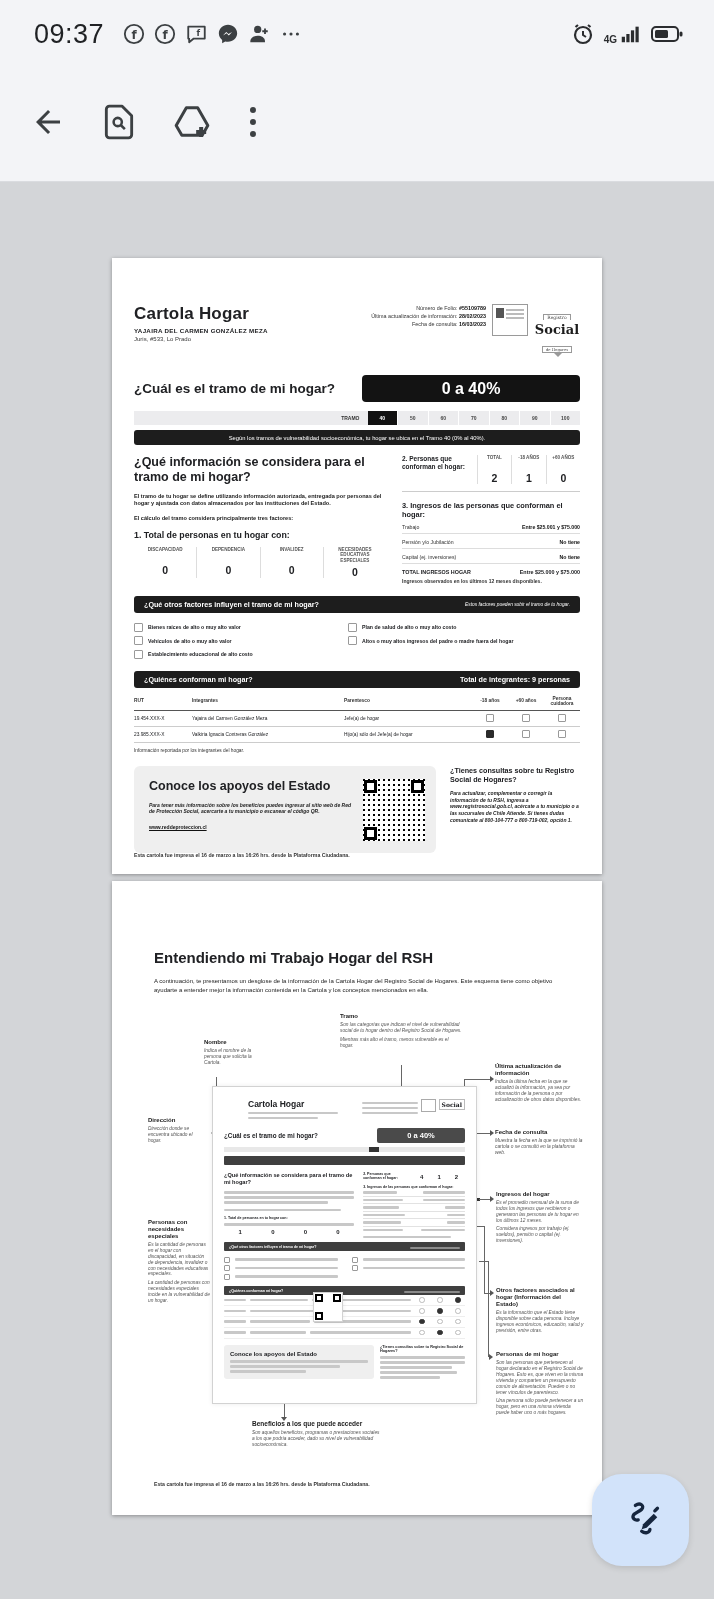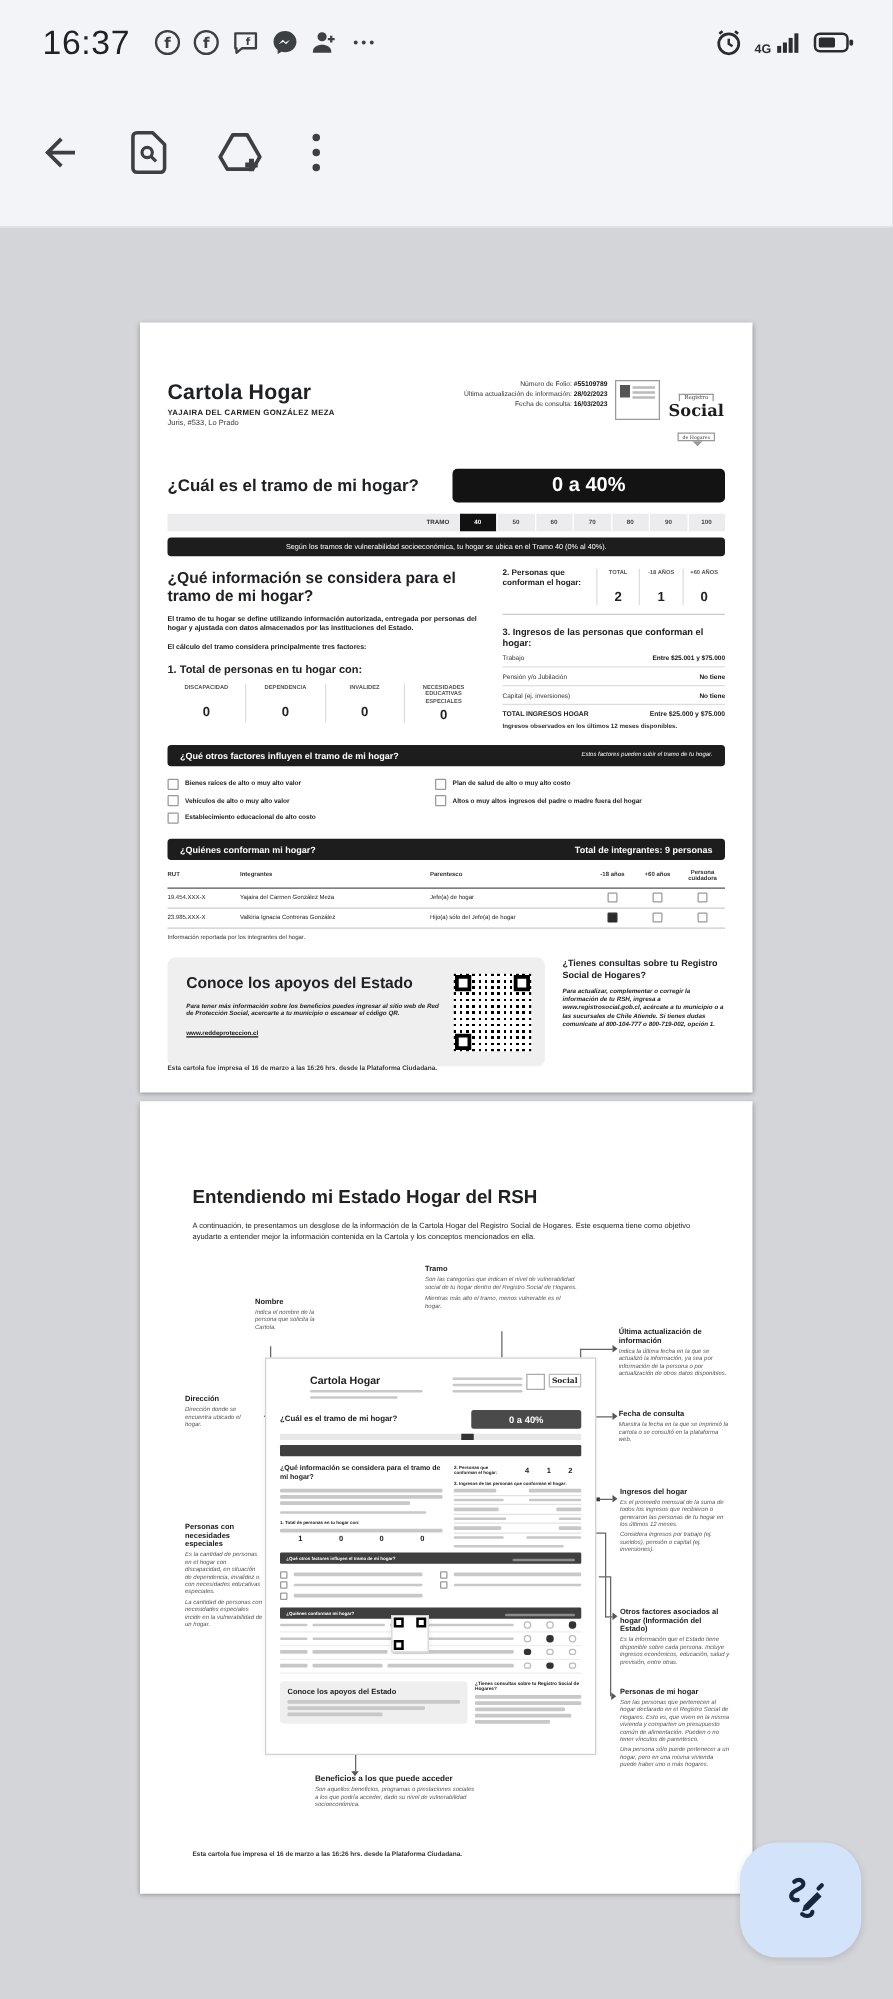--- a/index.html
+++ b/index.html
@@ -174,21 +174,21 @@
   
   .fab{position:absolute;left:592px;top:1474px;width:97px;height:92px;background:#d2e3fa;
        border-radius:30px;display:flex;align-items:center;justify-content:center;z-index:9;
        box-shadow:0 2px 6px rgba(0,0,0,.12);}
 </style>
 </head>
 <body>
 
 <div class="topbars">
   <div class="statusbar">
-    <span class="sb-time">16:37</span>
+    <span class="sb-time">09:37</span>
     <span class="sb-ico">
       <svg width="22" height="22" viewBox="0 0 24 24">
           <circle cx="12" cy="12" r="10" fill="none" stroke="#3c4043" stroke-width="2"></circle>
           <text x="12" y="17" font-size="13" font-weight="bold" fill="#3c4043" text-anchor="middle" font-family="DejaVu Sans">f</text>
         </svg>
       </span>
     <span class="sb-ico">
       <svg width="22" height="22" viewBox="0 0 24 24">
           <circle cx="12" cy="12" r="10" fill="none" stroke="#3c4043" stroke-width="2"></circle>
           <text x="12" y="17" font-size="13" font-weight="bold" fill="#3c4043" text-anchor="middle" font-family="DejaVu Sans">f</text>
@@ -475,21 +475,21 @@
       <div class="q-text">Para actualizar, complementar o corregir la información de tu RSH, ingresa a www.registrosocial.gob.cl, acércate a tu municipio o a las sucursales de Chile Atiende. Si tienes dudas comunícate al 800-104-777 o 800-719-002, opción 1.</div>
     </div>
   </div>
 
   <div class="p1-footer">Esta cartola fue impresa el 16 de marzo a las 16:26 hrs. desde la Plataforma Ciudadana.</div>
  </div>
 </div>
 
 <div class="page" id="page2">
  <div class="p2">
-  <div class="p2-title">Entendiendo mi Estado Hogar del RSH</div>
+  <div class="p2-title">Entendiendo mi Trabajo Hogar del RSH</div>
   <div class="p2-intro">A continuación, te presentamos un desglose de la información de la Cartola Hogar del Registro Social de Hogares.  Este esquema tiene como objetivo ayudarte a entender mejor la información contenida en la Cartola y los conceptos mencionados en ella.</div>
 
   <div class="ann" style="left:92px;top:158px;width:64px">
     <div class="at">Nombre</div>
         <div class="ab">Indica el nombre de la persona que solicita la Cartola.</div>
       </div>
   <div class="ann" style="left:228px;top:132px;width:122px">
     <div class="at">Tramo</div>
         <div class="ab">Son las categorías que indican el nivel de vulnerabilidad social de tu hogar dentro del Registro Social de Hogares.</div>
         <div class="ab">Mientras más alto el tramo, menos vulnerable es el hogar.</div>

